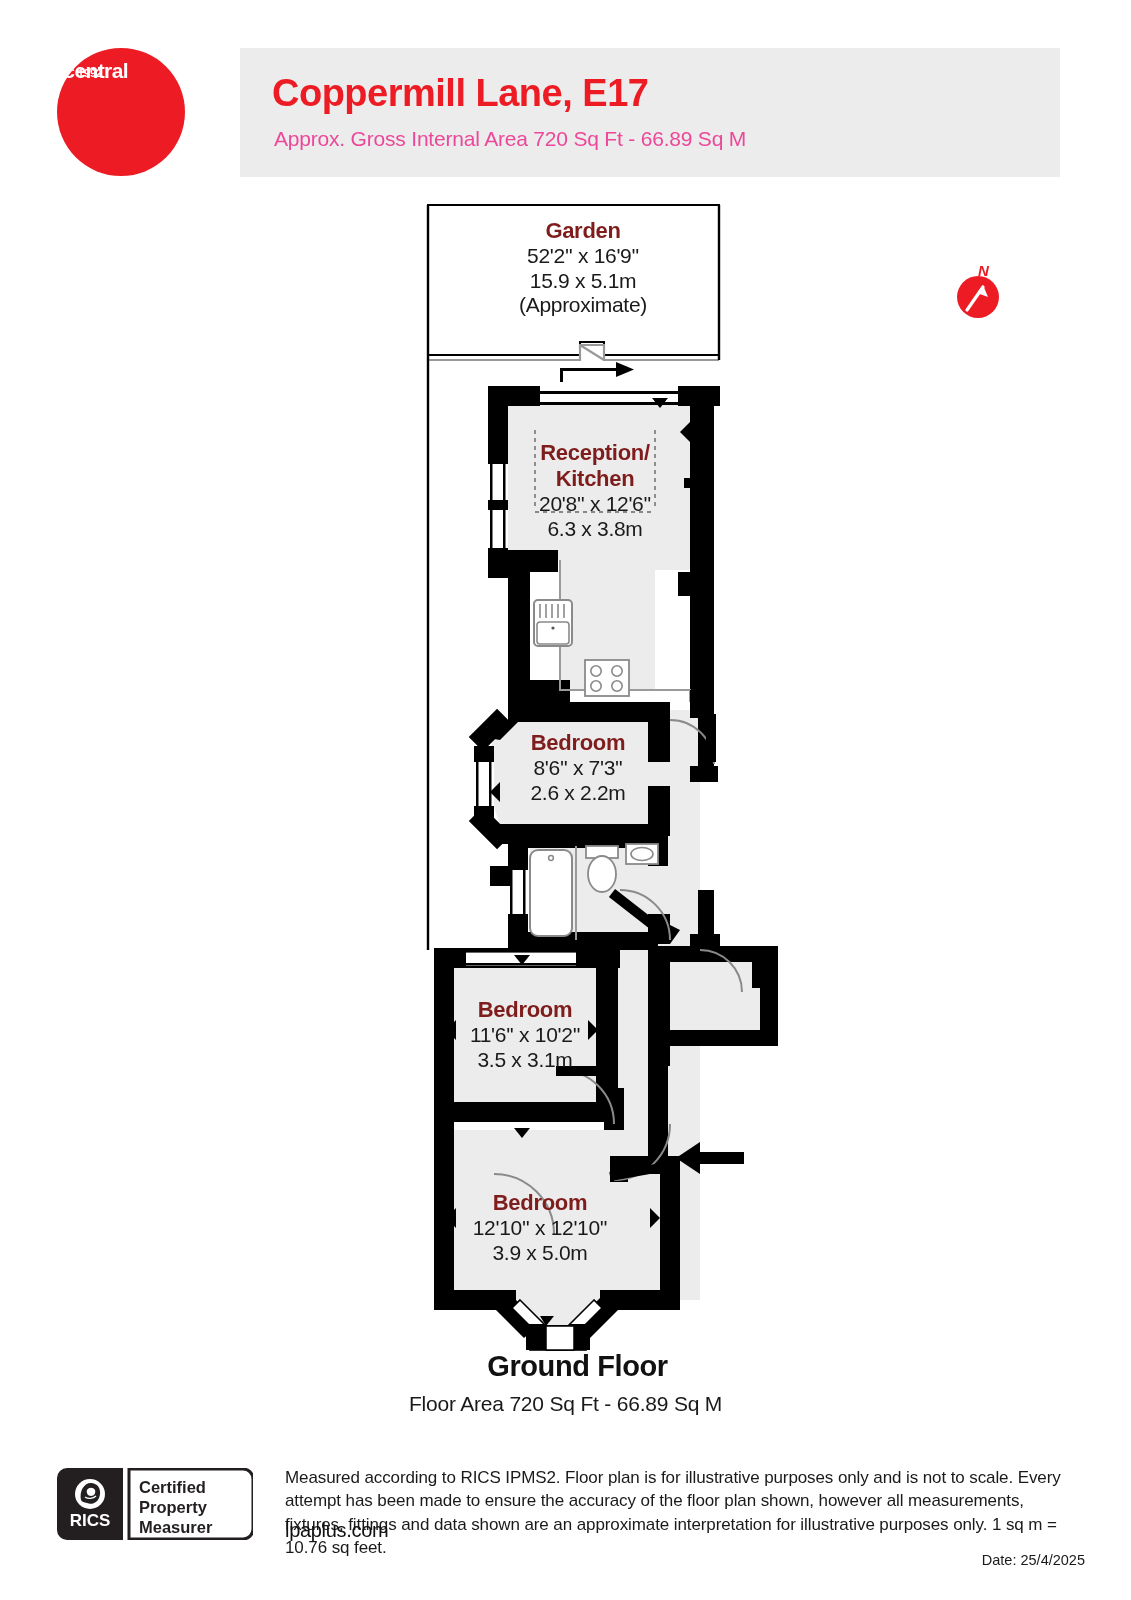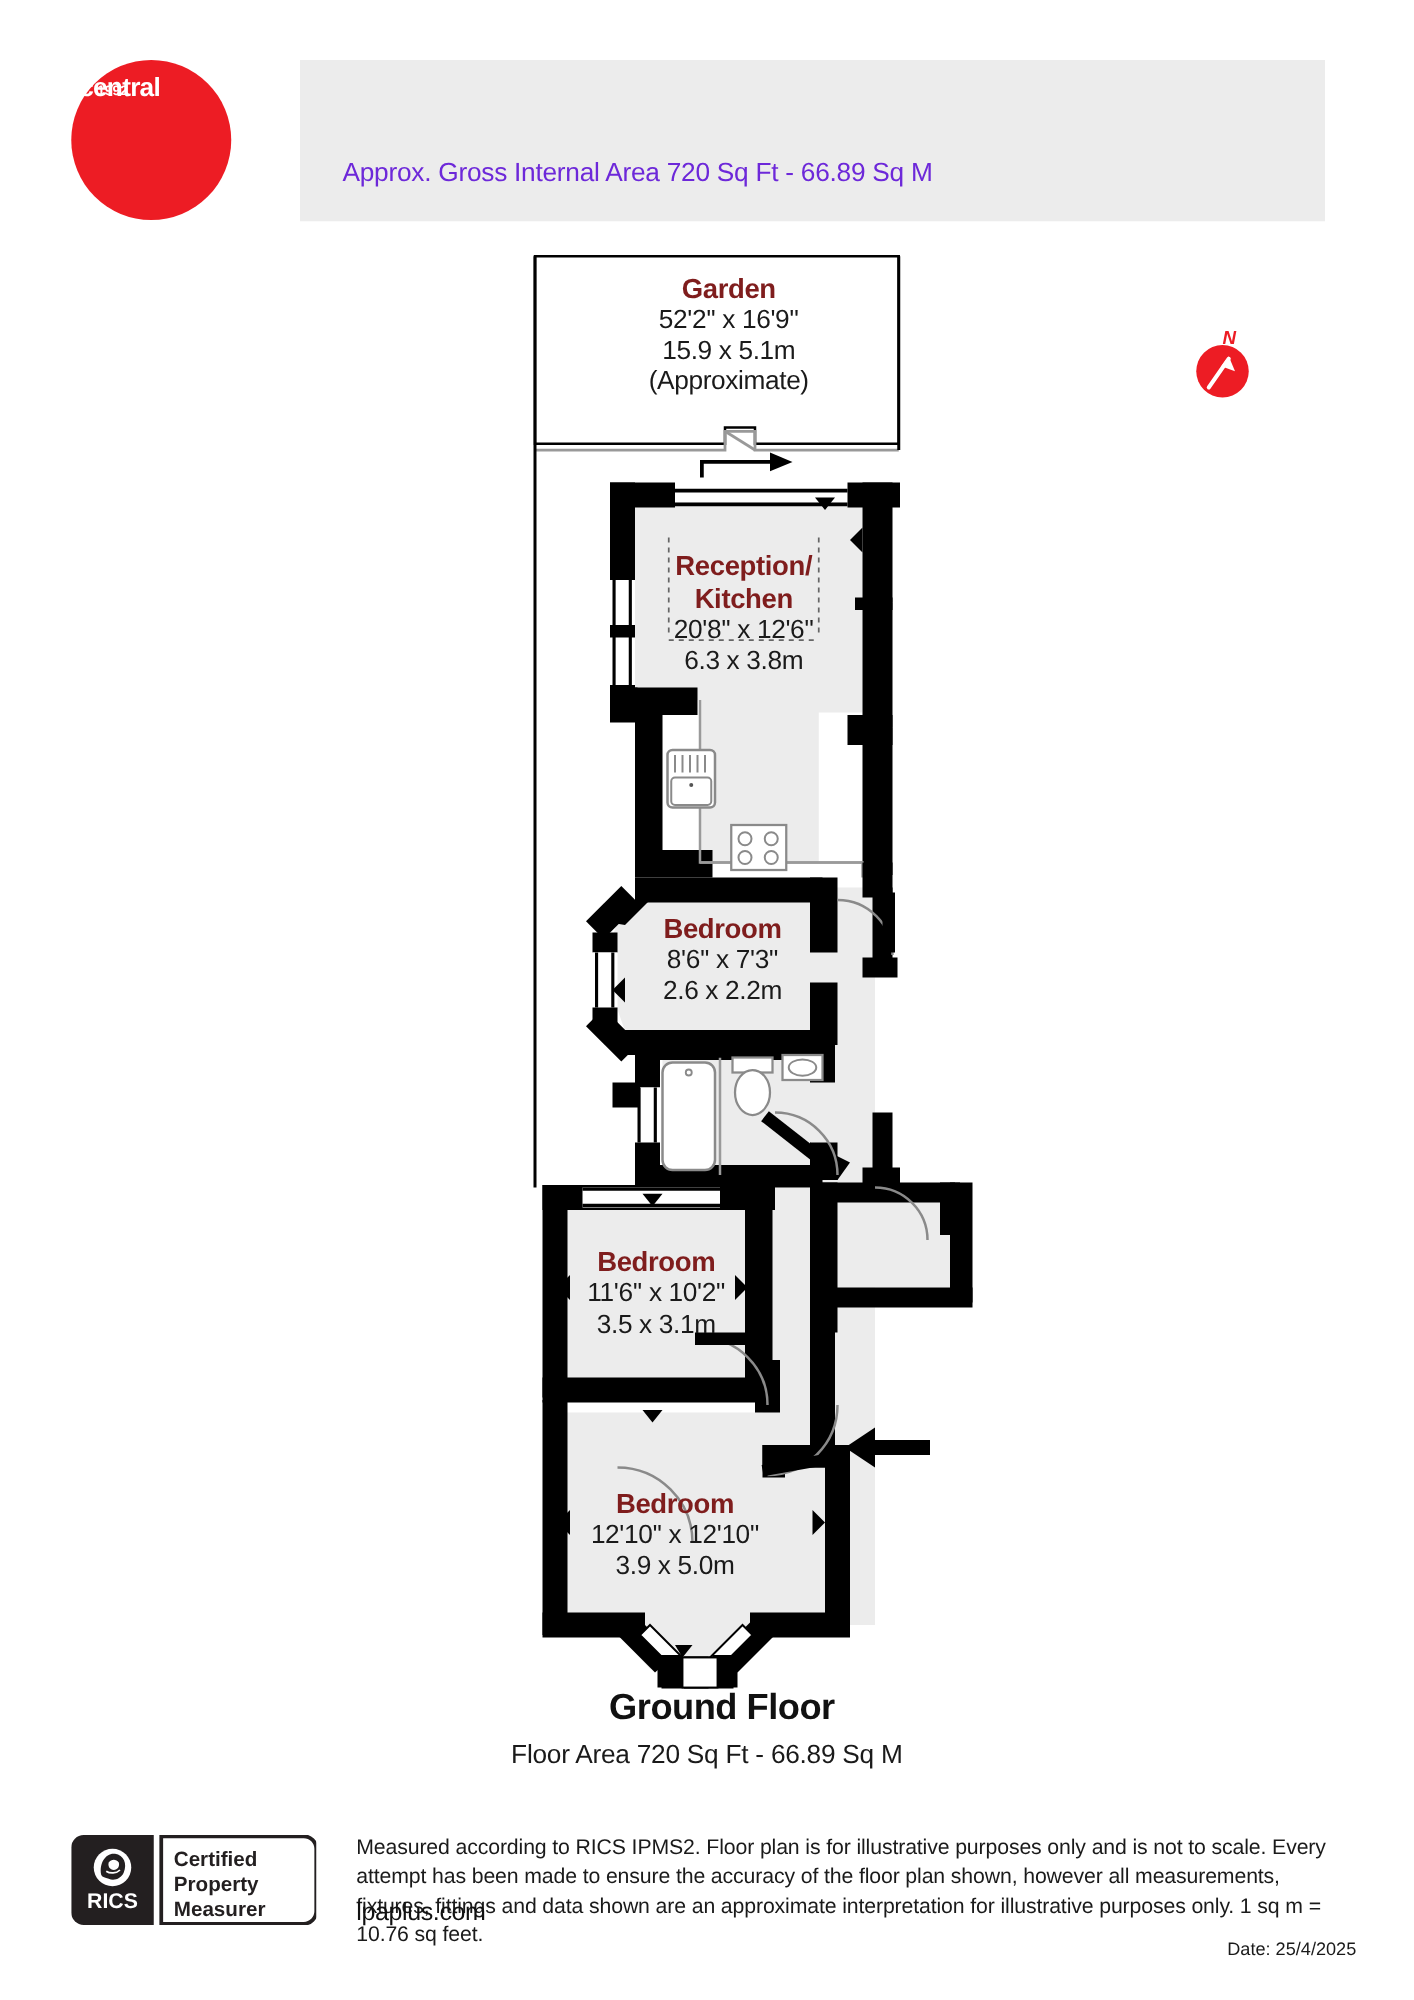--- a/index.html
+++ b/index.html
@@ -61,21 +61,21 @@
     left: 272px; top: 72px;
     color: #ED1C24;
     font-size: 38px;
     font-weight: bold;
     letter-spacing: -0.5px;
     white-space: nowrap;
   }
   #header-subtitle {
     position: absolute;
     left: 274px; top: 127px;
-    color: #6d28d9;
+    color: #ec4899;
     font-size: 21px;
     font-weight: normal;
     letter-spacing: -0.2px;
     white-space: nowrap;
   }
 
   
   #compass {
     position: absolute;
     left: 955px; top: 272px;
@@ -173,20 +173,21 @@
 </head>
 <body>
 
 <div id="header">
 
   <div id="logo-circle"></div>
   <div id="logo-wordmark">central</div>
   <div id="logo-year">1992</div>
 
   <div id="header-band"></div>
+  <div id="header-title">Coppermill Lane, E17</div>
   <div id="header-subtitle">Approx. Gross Internal Area 720 Sq Ft - 66.89 Sq M</div>
 </div>
 
 <svg id="compass" viewBox="0 0 48 48">
   <circle cx="23" cy="25" r="21" fill="#ED1C24"></circle>
   <path d="M12 38 L28 15" stroke="#ffffff" stroke-width="3.2" fill="none" stroke-linecap="round"></path>
   <path d="M28 13 L33 25 L22 21 Z" fill="#ffffff"></path>
 </svg>
 <div id="compass-n">N</div>
 

